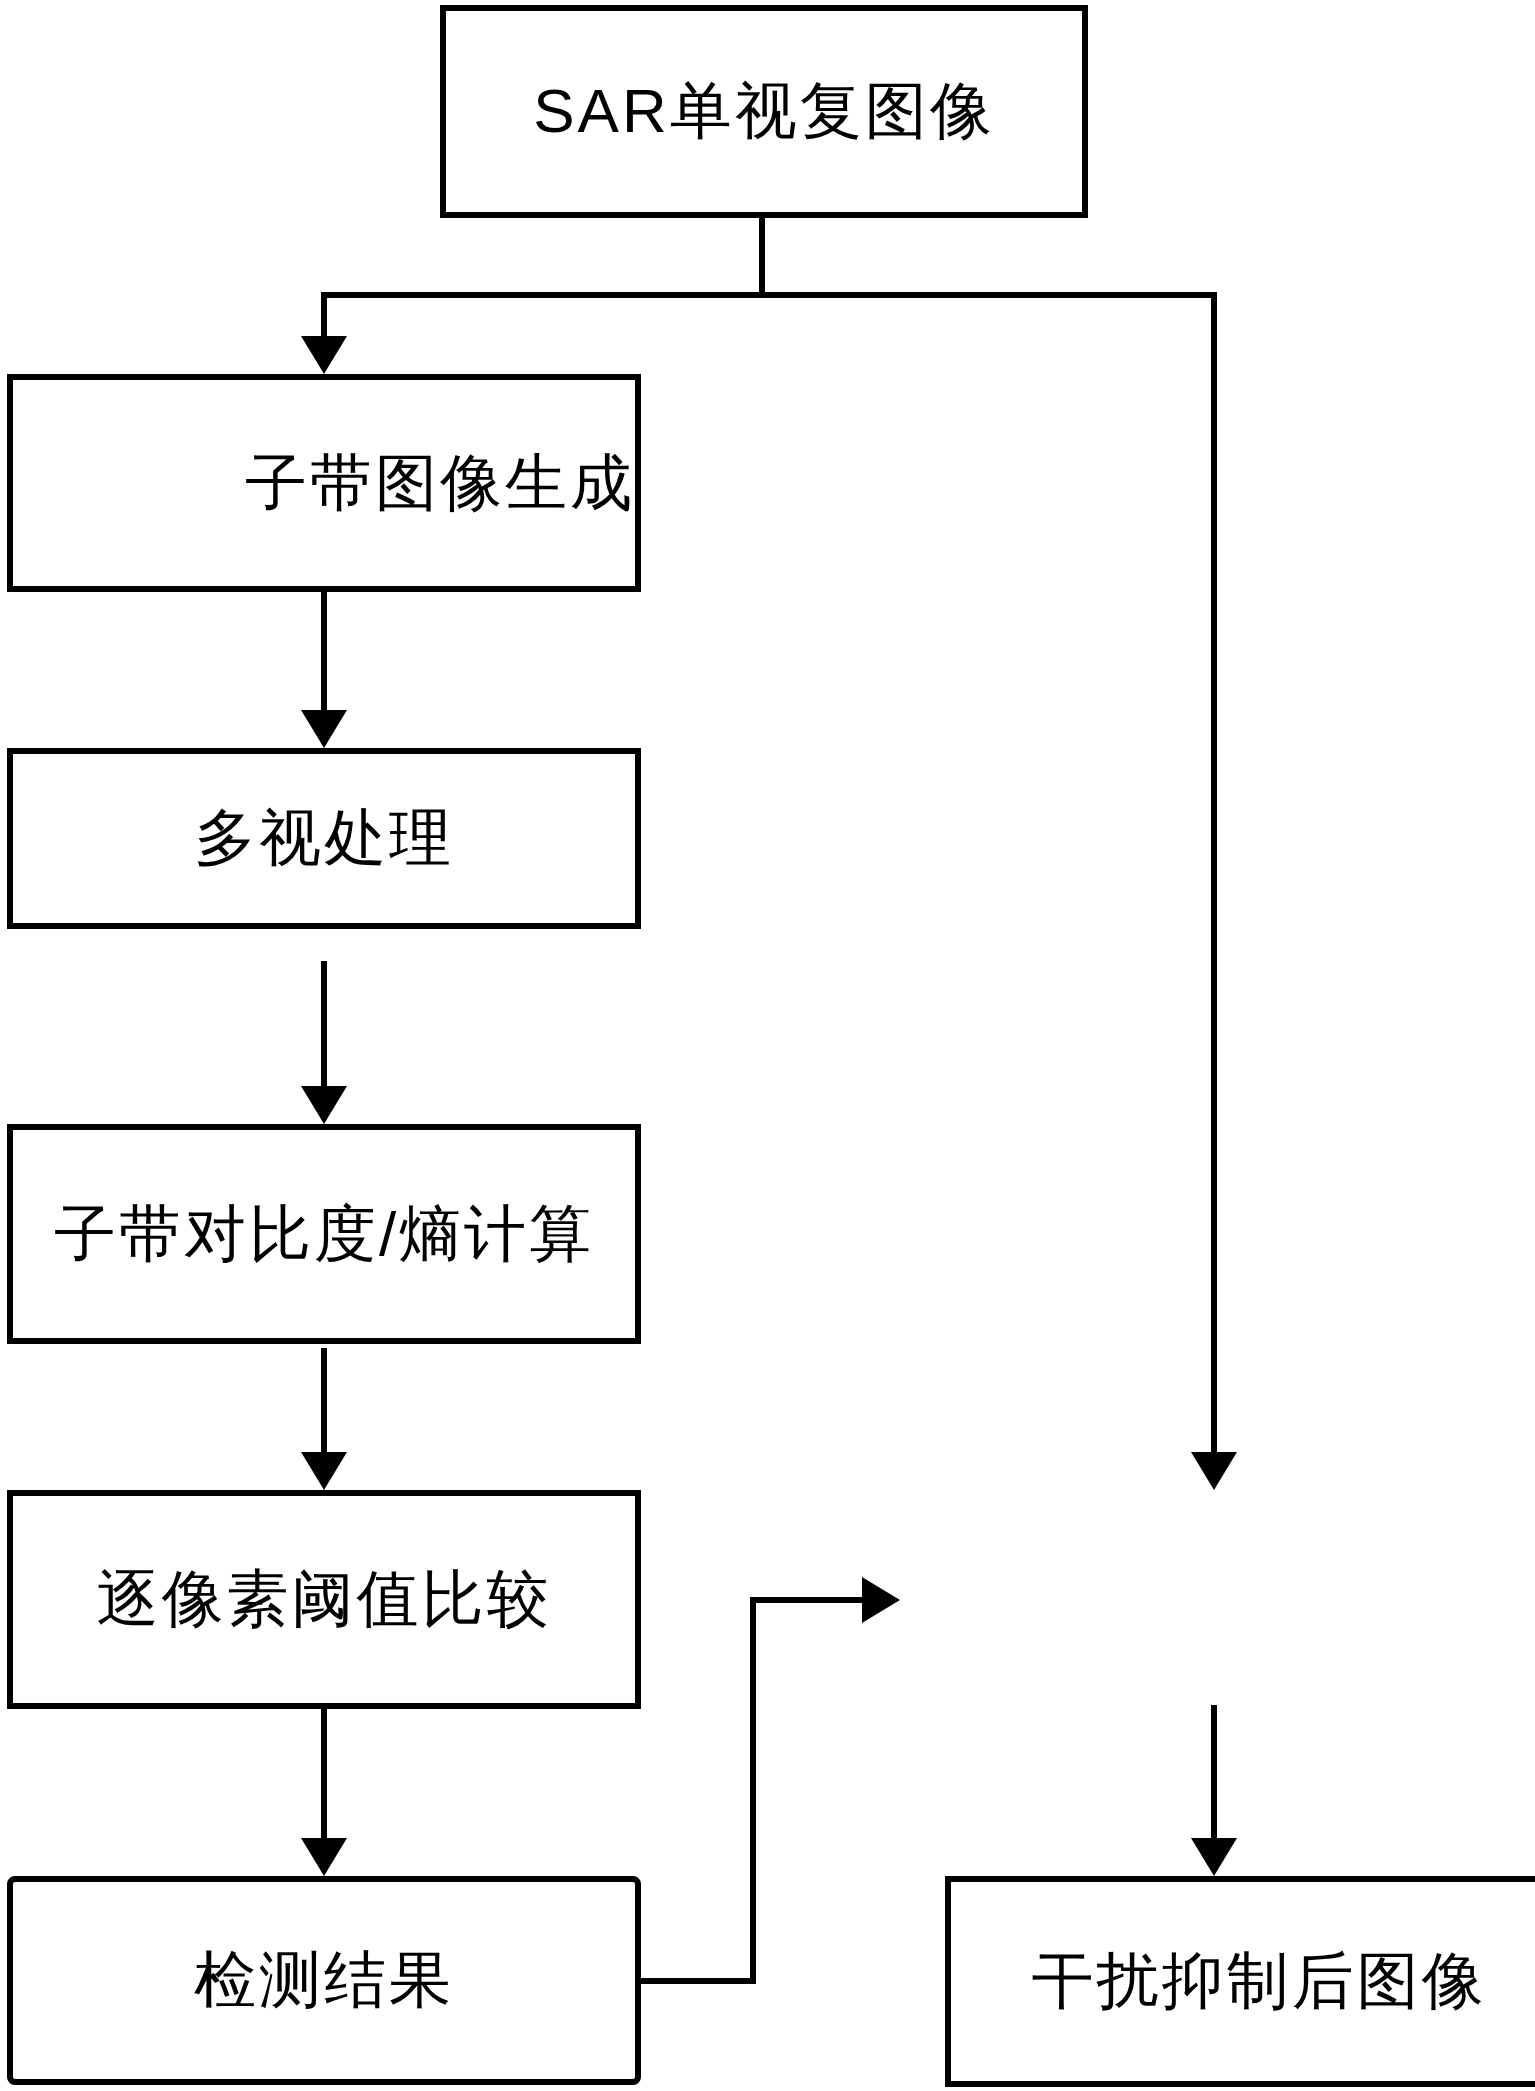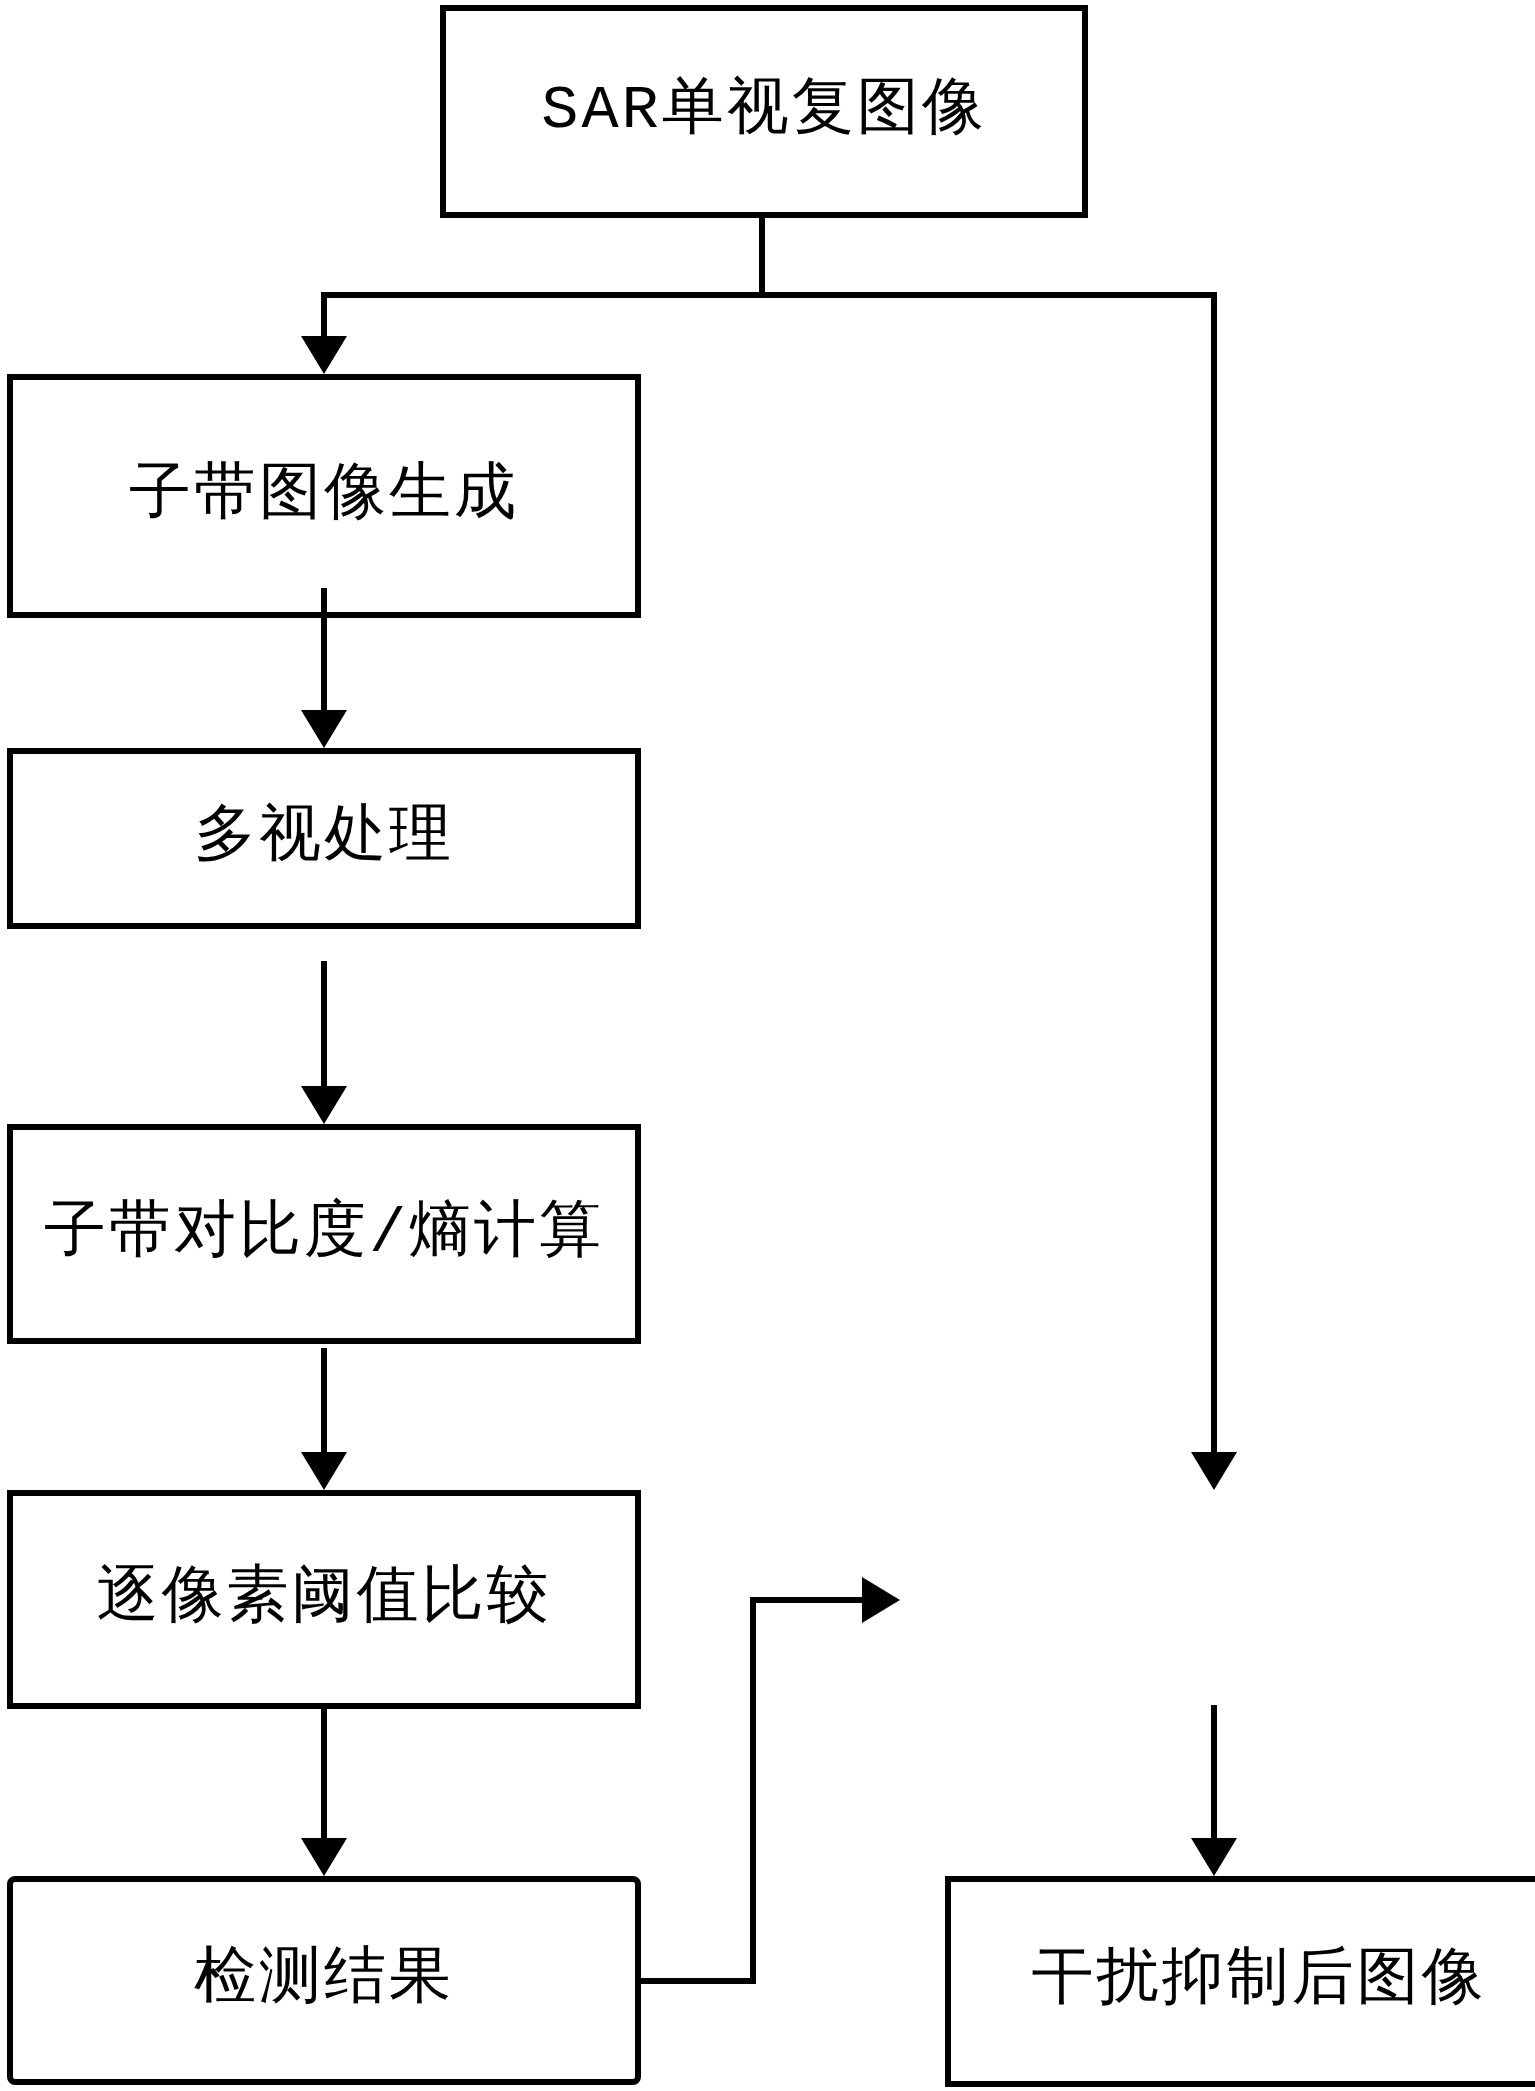--- a/index.html
+++ b/index.html
@@ -6,21 +6,21 @@
     margin: 0;
     padding: 0;
     background: #ffffff;
   }
   #canvas {
     position: relative;
     width: 1535px;
     height: 2091px;
     background: #ffffff;
     overflow: hidden;
-    font-family: Liberation Mono, monospace;
+    font-family: Liberation Sans, sans-serif;
   }
   .node {
     position: absolute;
     box-sizing: border-box;
     border: 6px solid #000000;
     background: #ffffff;
     display: flex;
     align-items: center;
     justify-content: center;
     text-align: center;
@@ -46,21 +46,21 @@
     position: absolute;
     width: 0;
     height: 0;
     border-top: 23px solid transparent;
     border-bottom: 23px solid transparent;
     border-left: 38px solid #000000;
   }
 
   
   #node-sar-slc        { left: 440px;  top: 5px;    width: 648px; height: 213px; }
-  #node-subband        { left: 7px;    top: 374px;  width: 634px; height: 244px; }
+  #node-subband        { left: 7px;    top: 374px;  width: 634px; height: 218px; justify-content: flex-end; }
   #node-multilook      { left: 7px;    top: 748px;  width: 634px; height: 181px; }
   #node-contrast       { left: 7px;    top: 1124px; width: 634px; height: 220px; }
   #node-threshold      { left: 7px;    top: 1490px; width: 634px; height: 219px; align-items: center; }
   #node-detect         { left: 7px;    top: 1876px; width: 634px; height: 209px; border-radius: 8px; }
   #node-suppress       { left: 900px;  top: 1490px; width: 628px; height: 219px; }
   #node-output         { left: 945px;  top: 1876px; width: 628px; height: 211px; justify-content: center; }
 
   
   #seg-root-drop       { left: 759px;  top: 214px;  width: 6px;   height: 84px;  }
   #seg-branch          { left: 321px;  top: 292px;  width: 896px; height: 6px;   }

